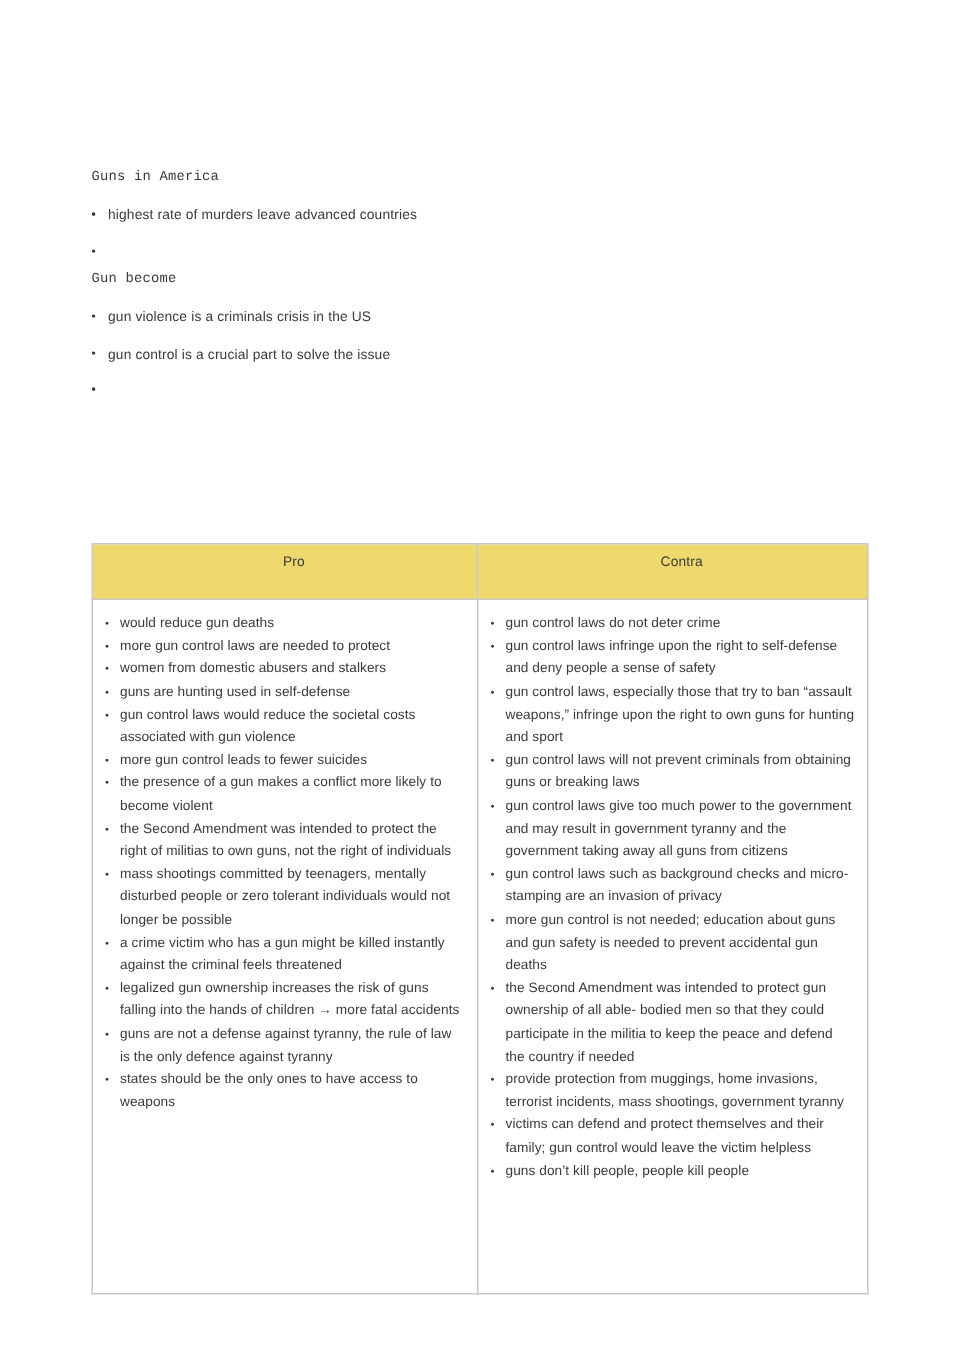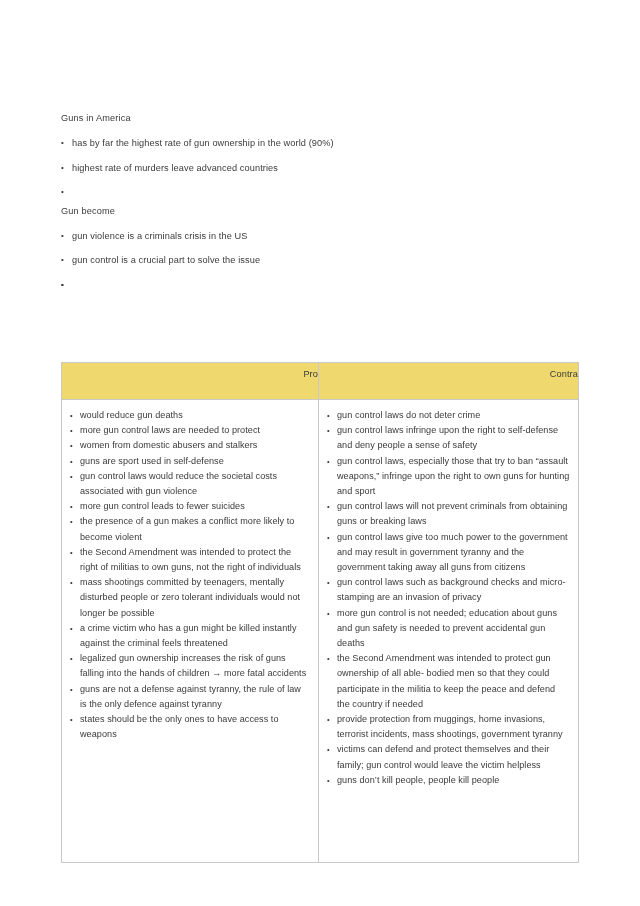--- a/index.html
+++ b/index.html
@@ -36,20 +36,21 @@
   
   .section {
     margin-bottom: 22px;
   }
   .section-heading {
     font-size: 9.2px;
     line-height: 12px;
     color: #3a3a3a;
     letter-spacing: 0.15px;
     margin: 0 0 13px 0;
+    font-family: Liberation Mono, monospace;
   }
   .section ul {
     list-style: none;
     margin: 0;
     padding: 0;
   }
   .section ul li {
     position: relative;
     font-size: 9.2px;
     line-height: 12px;
@@ -81,21 +82,21 @@
   }
   .procontra-table th,
   .procontra-table td {
     border: 1px solid #c9c9c9;
     vertical-align: top;
     padding: 0;
   }
   .procontra-table th {
     background: #efd96e;
     height: 24px;
-    text-align: right;
+    text-align: center;
     font-weight: normal;
     font-size: 9.2px;
     color: #3a3a3a;
     letter-spacing: 0.1px;
     padding: 6px 0 6px 12px;
   }
   .col-pro   { width: 257px; }
   .col-contra{ width: 260px; }
 
   .procontra-table td {
@@ -131,21 +132,20 @@
 
 <div class="page">
 
   <div class="content">
 
     <div class="section">
       <p class="section-heading">Guns in America</p>
       <ul>
         <li>
           <span class="bullet">•</span>
-          <span>has by far the highest rate of gun ownership in the world (90%)</span>
         </li>
         <li>
           <span class="bullet">•</span>
           <span>highest rate of murders leave advanced countries</span>
         </li>
         <li>
           <span class="bullet">•</span>
         </li>
       </ul>
     </div>
@@ -196,21 +196,21 @@
             <li>
               <span class="bullet">•</span>
               <span>more gun control laws are needed to protect</span>
             </li>
             <li>
               <span class="bullet">•</span>
               <span>women from domestic abusers and stalkers</span>
             </li>
             <li>
               <span class="bullet">•</span>
-              <span>guns are sport used in self-defense</span>
+              <span>guns are hunting used in self-defense</span>
             </li>
             <li>
               <span class="bullet">•</span>
               <span>gun control laws would reduce the societal costs associated with gun violence</span>
             </li>
             <li>
               <span class="bullet">•</span>
               <span>more gun control leads to fewer suicides</span>
             </li>
             <li>

